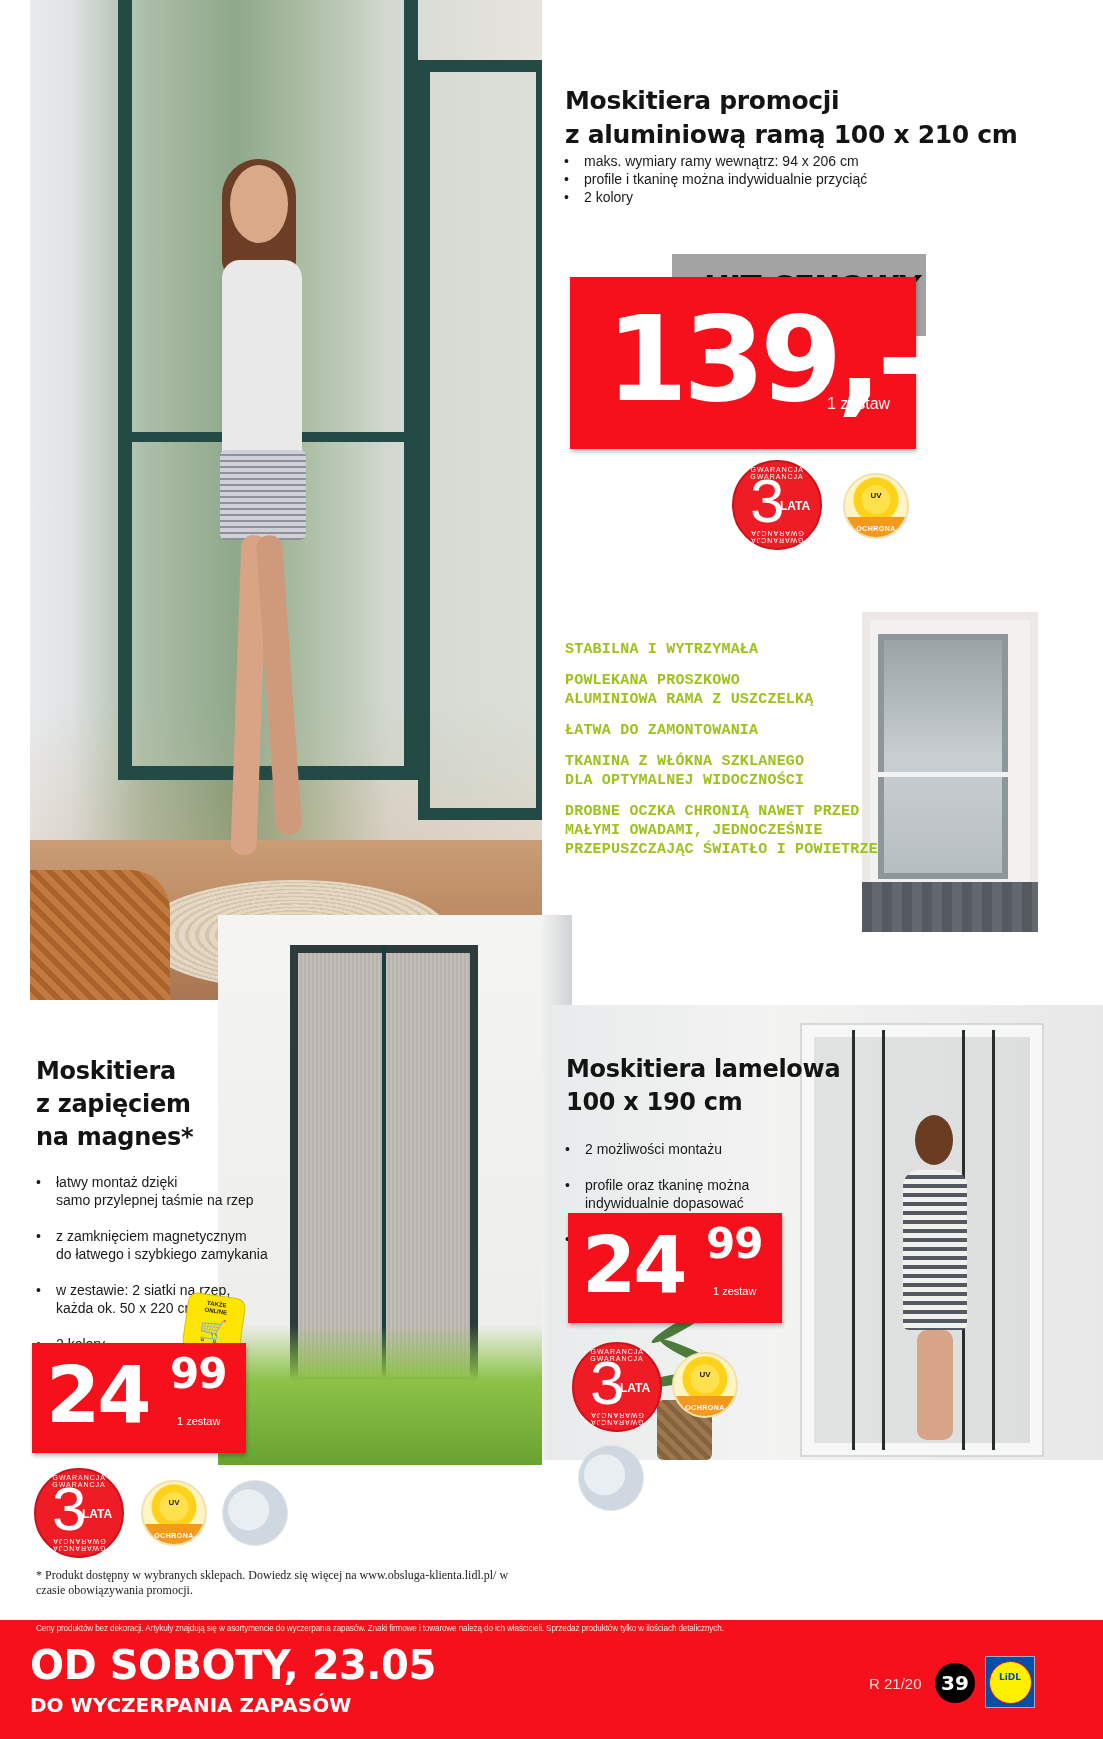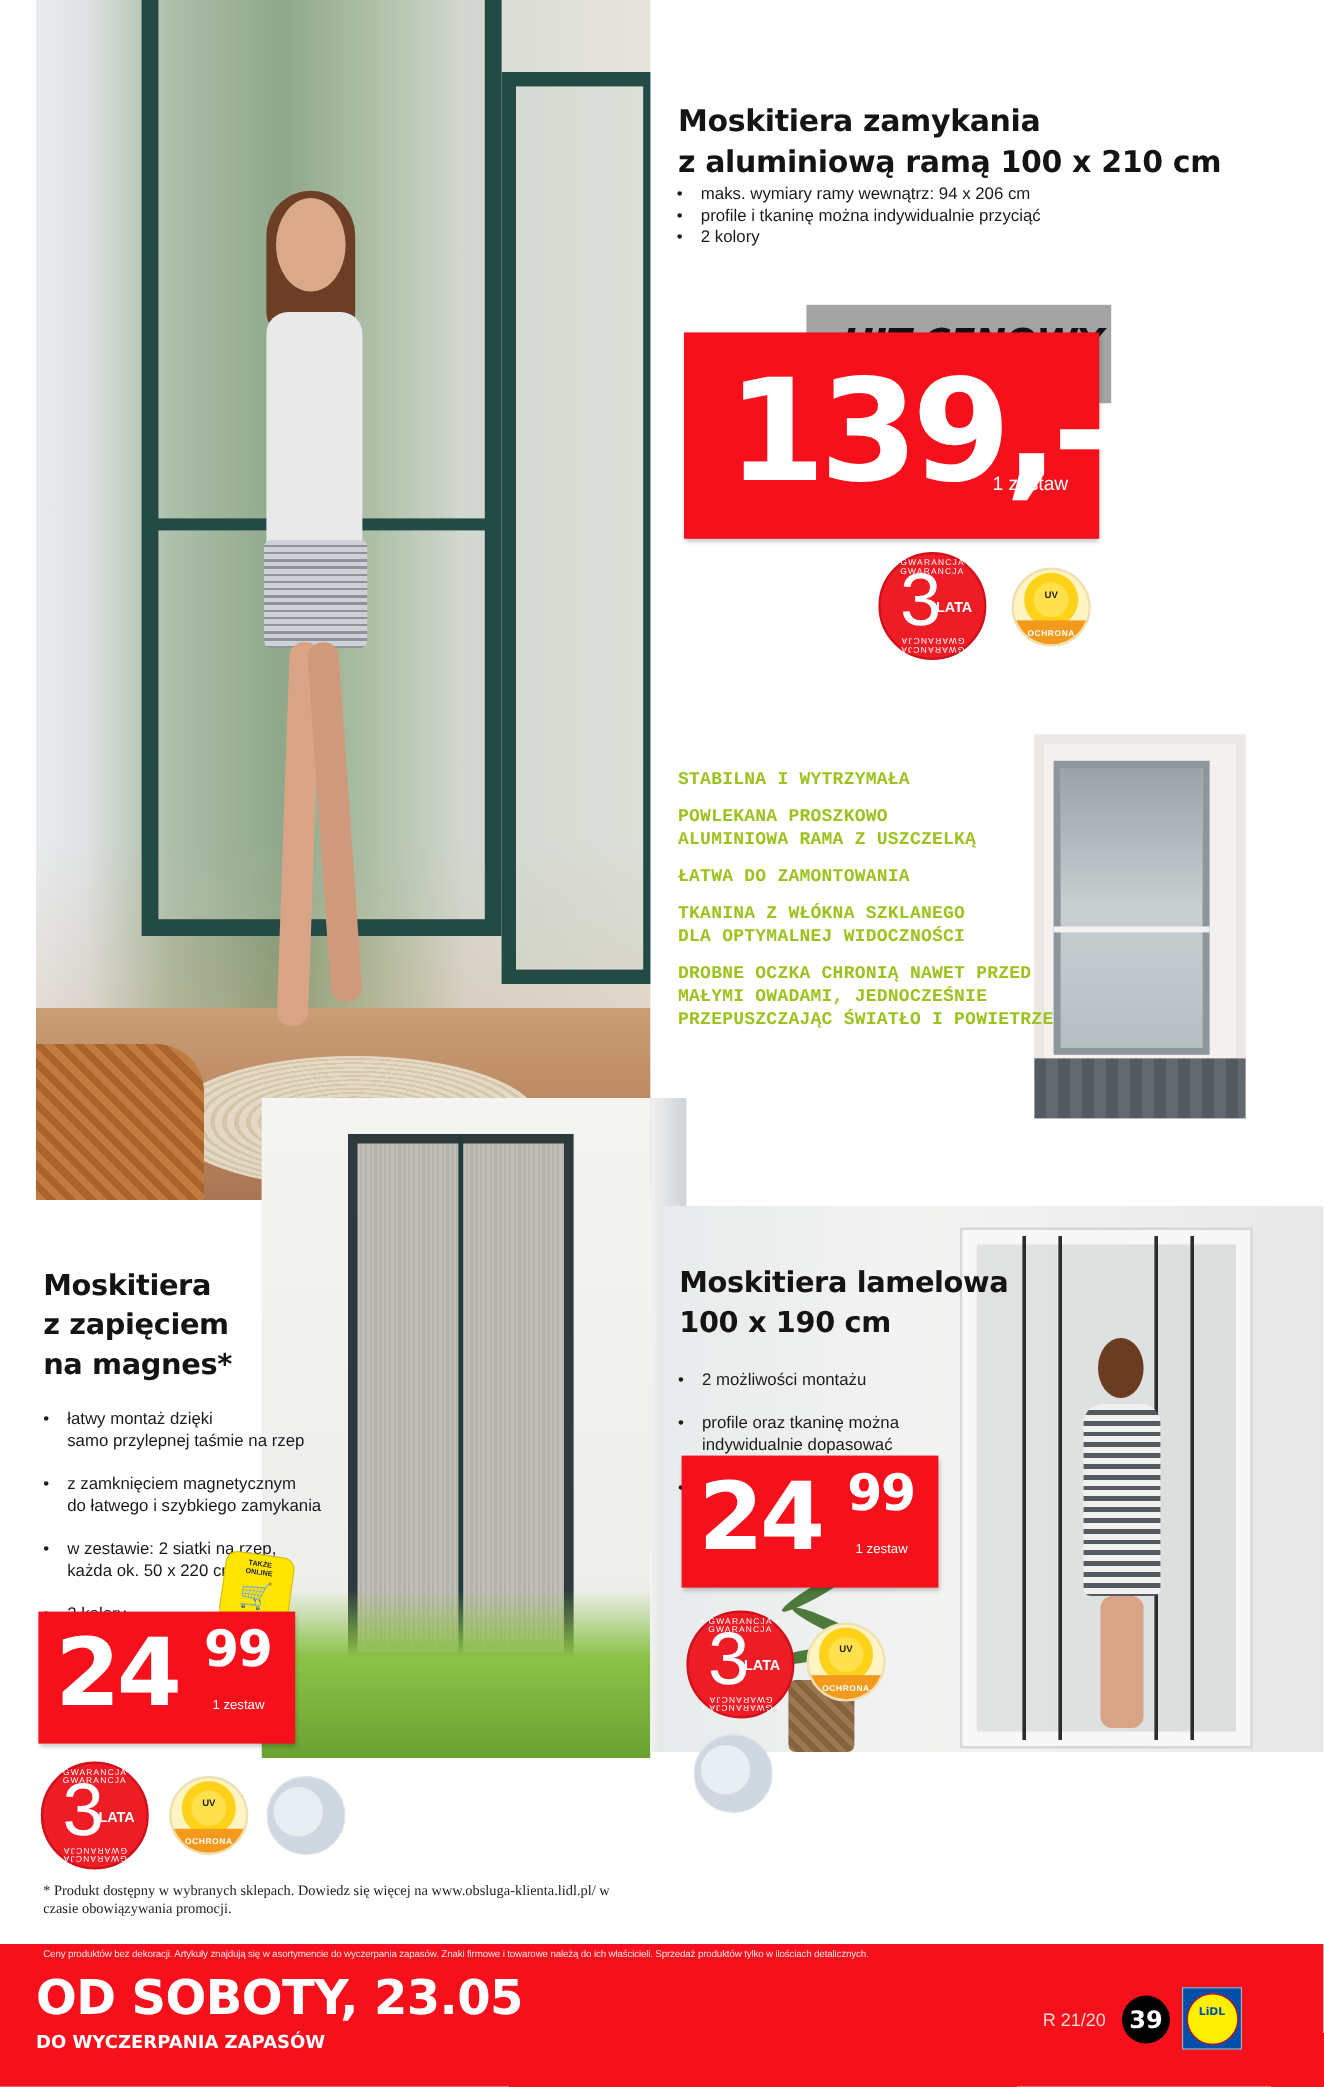--- a/index.html
+++ b/index.html
@@ -188,21 +188,21 @@
   .footer {
     left: 0; top: 1620px; width: 1103px; height: 119px; background: #f6101b;
   }
   .footer .disclaimer {
     position: absolute; left: 36px; top: 4px; font-family: "Liberation Sans", sans-serif; font-size: 8.2px; color: #ffe0e0; letter-spacing: -0.15px; white-space: nowrap;
   }
   .footer .date {
     position: absolute; left: 30px; top: 22px; font-family: "DejaVu Sans", sans-serif; font-weight: bold; font-size: 40px; color: #fff; letter-spacing: -0.5px;
   }
   .footer .until {
-    position: absolute; left: 30px; top: 73px; font-family: "DejaVu Sans", sans-serif; font-weight: bold; font-size: 15px; color: #fff;
+    position: absolute; left: 30px; top: 73px; font-family: "DejaVu Sans", sans-serif; font-weight: bold; font-size: 20px; color: #fff;
   }
   .footer .issue {
     position: absolute; left: 869px; top: 55px; font-family: "Liberation Sans", sans-serif; font-size: 15px; color: #ffd7d7;
   }
   .footer .page {
     position: absolute; left: 935px; top: 43px; width: 40px; height: 40px; border-radius: 50%; background: #000;
     color: #fff; font-family: "DejaVu Sans", sans-serif; font-weight: bold; font-size: 20px; text-align: center; line-height: 40px;
   }
   .lidl-logo {
     position: absolute; left: 985px; top: 36px; width: 50px; height: 52px; background: #0050aa; border: 1px solid #aab; 
@@ -228,21 +228,21 @@
     <div class="hair"></div>
       <div class="head"></div>
       <div class="top"></div>
       <div class="shorts"></div>
       <div class="leg1"></div>
       <div class="leg2"></div>
   </div>
 </div>
 
 <div class="abs title" style="left:565px; top:84px; font-size:25px; line-height:34px;">
-  <div>Moskitiera zamykania</div>
+  <div>Moskitiera promocji</div>
   <div>z aluminiową ramą 100 x 210 cm</div>
 </div>
 <ul class="abs bullets" style="left:560px; top:152px; font-size:14px; line-height:18px;">
   <li>maks. wymiary ramy wewnątrz: 94 x 206 cm</li>
   <li>profile i tkaninę można indywidualnie przyciąć</li>
   <li>2 kolory</li>
 </ul>
 
 <div class="abs hit-badge">
   <span>HIT CENOWY</span>

